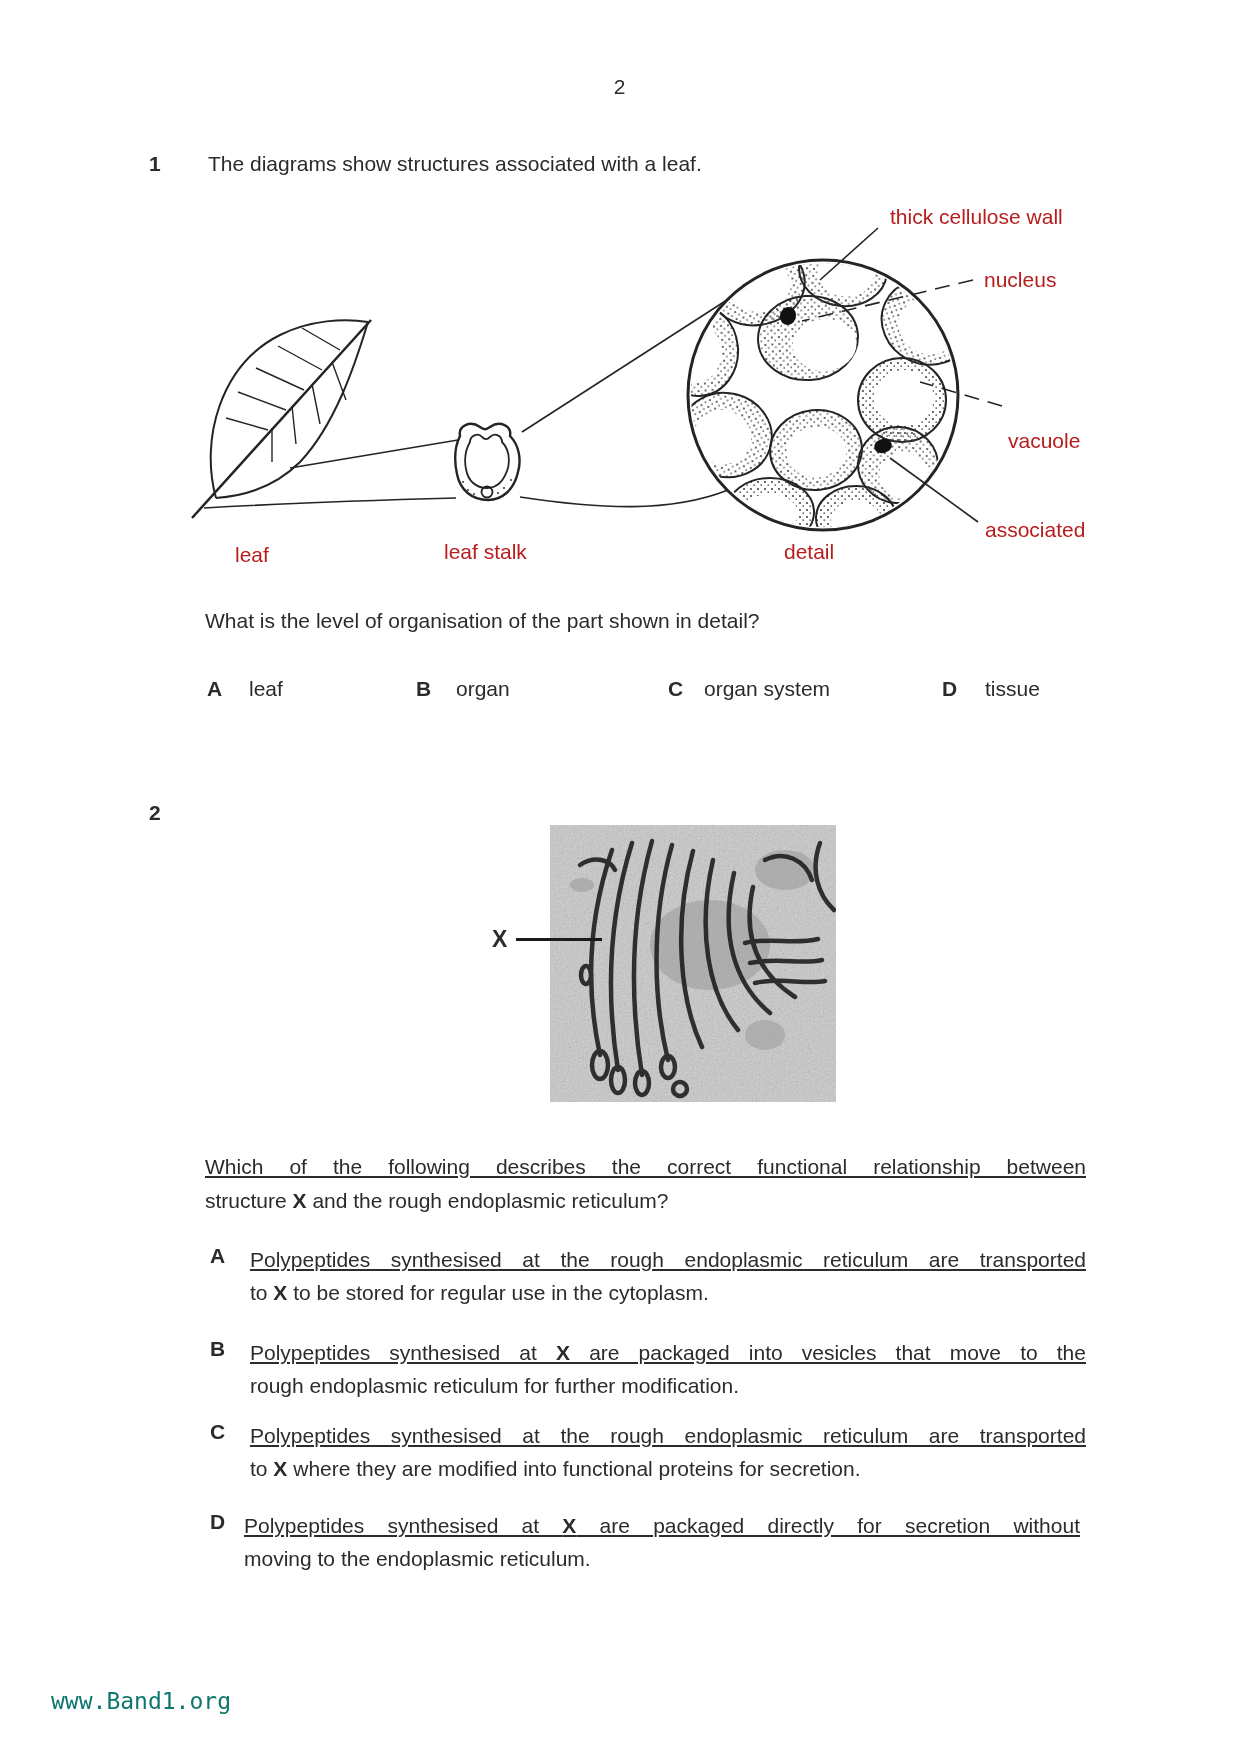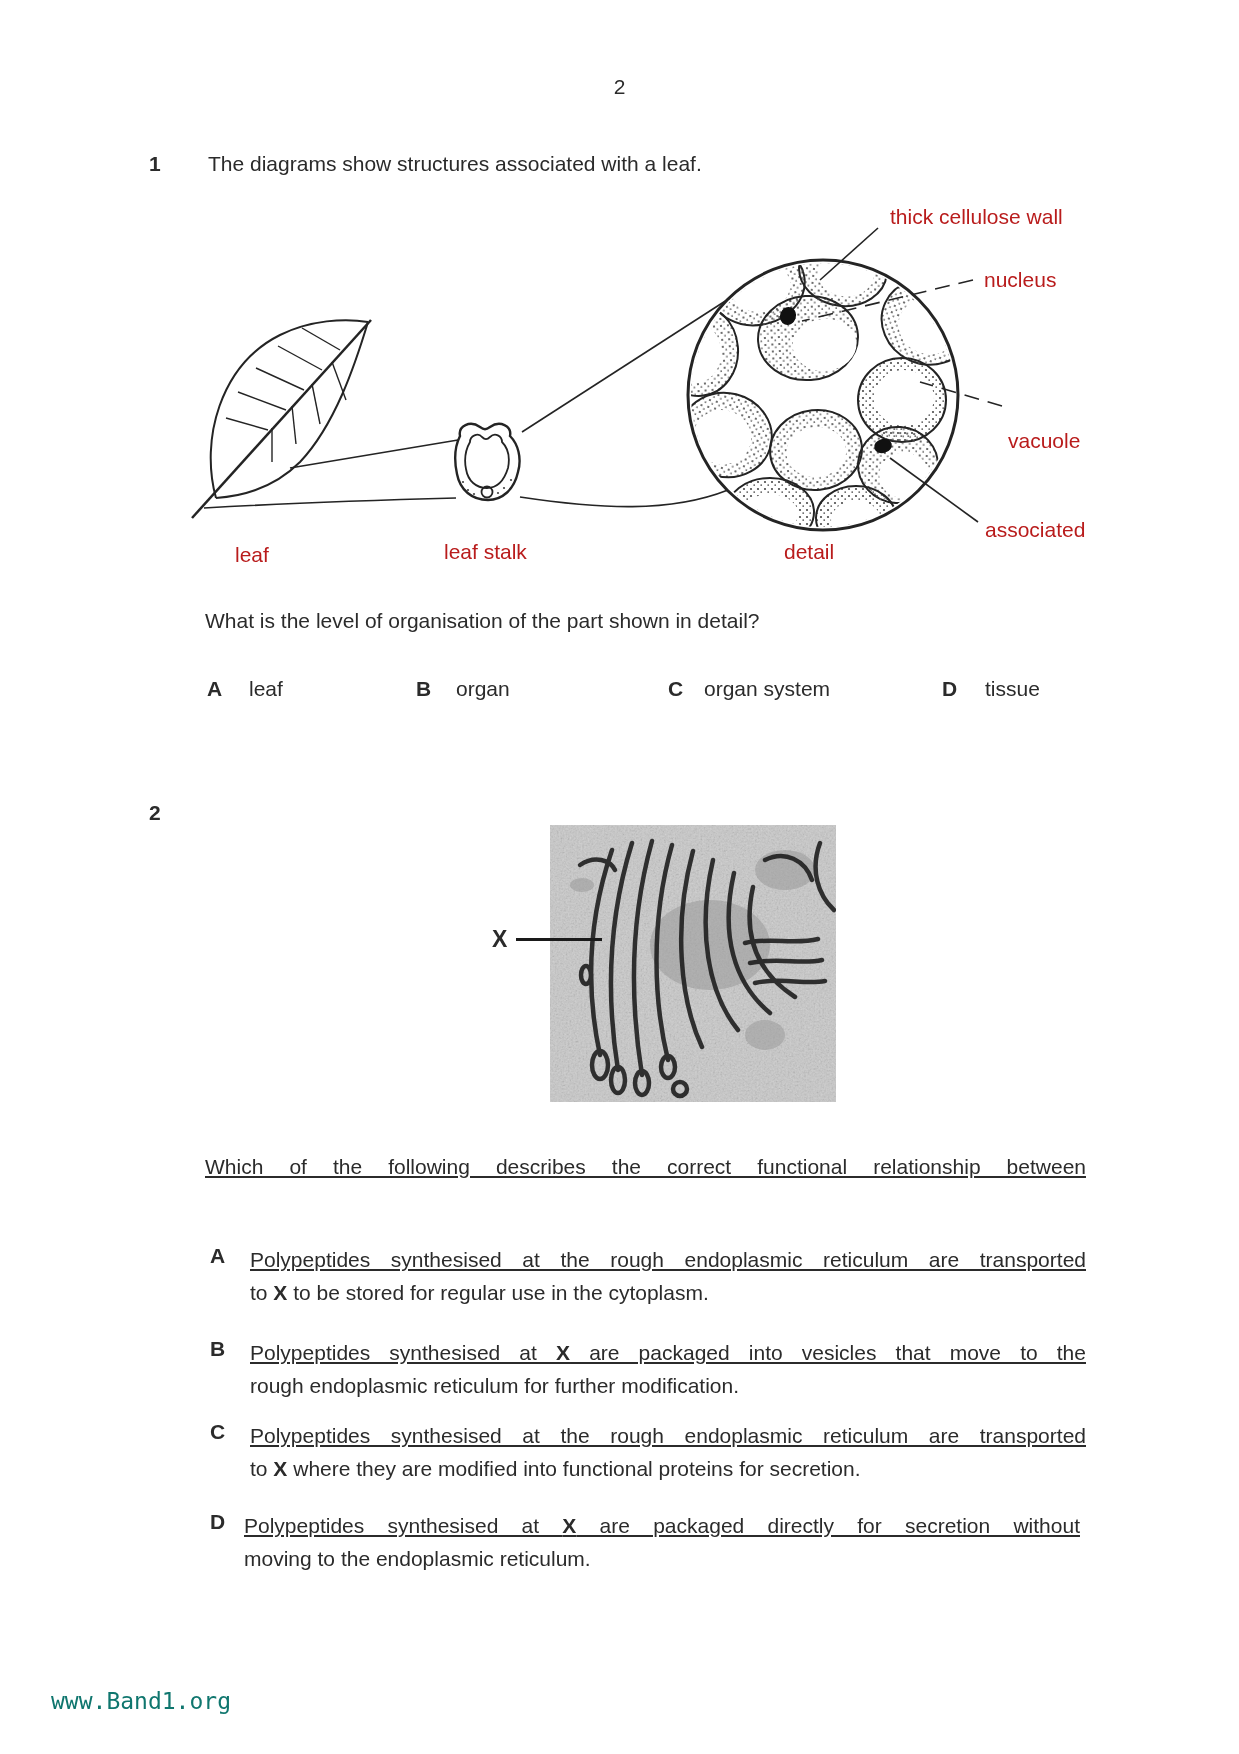--- a/index.html
+++ b/index.html
@@ -208,20 +208,21 @@
       <circle cx="130" cy="264" r="7"></circle>
       <ellipse cx="36" cy="150" rx="5" ry="9"></ellipse>
     </g>
   </svg>
 
   <div class="abs b" style="left:492px;top:926px;font-size:23px;">X</div>
   <div id="x-line" style="left:516px;top:938px;width:86px;"></div>
 
   <div class="parablock q2lines" style="left:205px;top:1150px;">
     <div class="jline"><span>Which of the following describes the correct functional relationship between</span></div>
+    <div><span>structure </span><span style="font-weight: bold;">X</span><span> and the rough endoplasmic reticulum?</span></div>
   </div>
 
   <div class="abs t optletter" style="left:210px;top:1243px;">A</div>
   <div class="parablock optlines" style="left:250px;top:1243px;">
     <div class="jline"><span>Polypeptides synthesised at the rough endoplasmic reticulum are transported</span></div>
     <div><span>to </span><span style="font-weight: bold;">X</span><span> to be stored for regular use in the cytoplasm.</span></div>
   </div>
 
   <div class="abs t optletter" style="left:210px;top:1336px;">B</div>
   <div class="parablock optlines" style="left:250px;top:1336px;">

